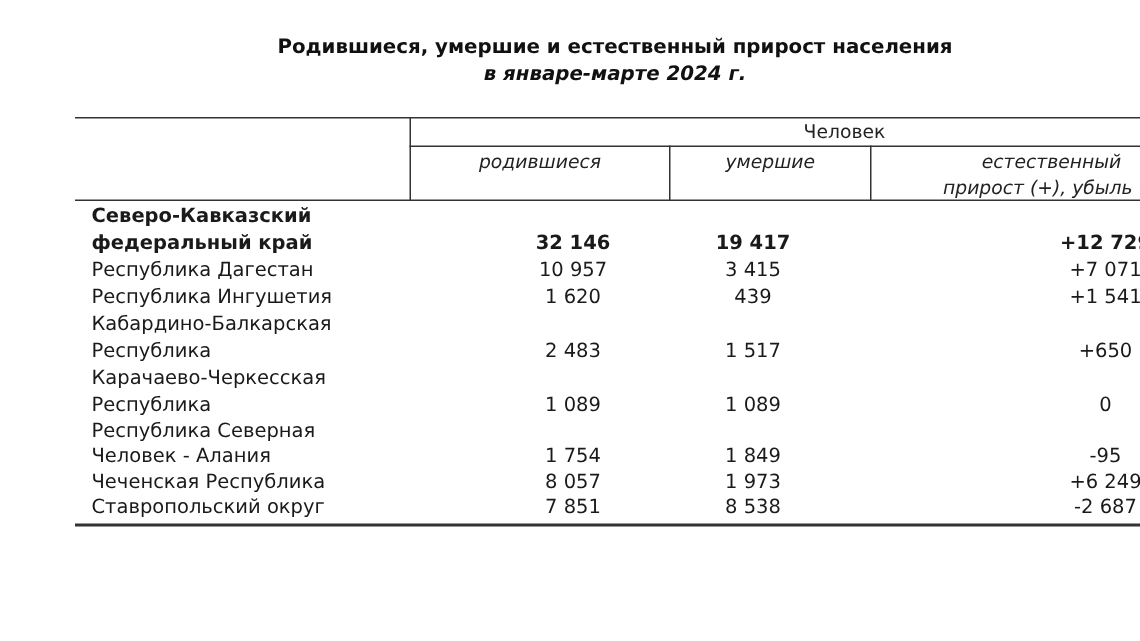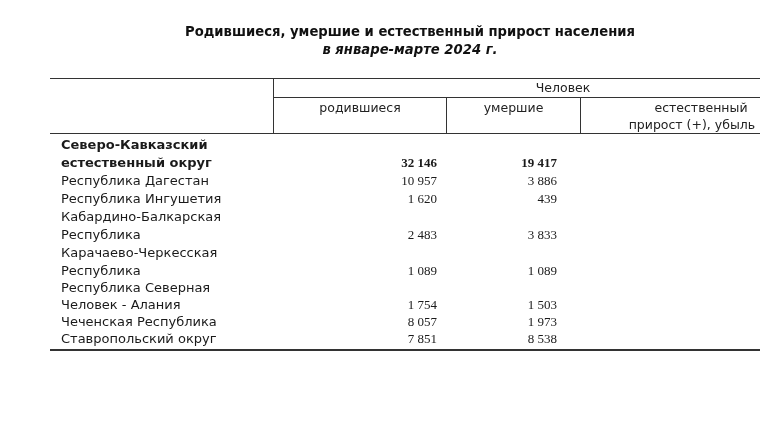--- a/index.html
+++ b/index.html
@@ -40,40 +40,40 @@
       background: #333;
     }
     .hdr {
       position: absolute;
       font-size: 12.5px;
       color: #222;
       text-align: center;
       line-height: 16px;
     }
     .hdr.it {
+      font-style: italic;
     }
     .row {
       position: absolute;
       left: 57px;
       height: 18px;
       font-size: 13px;
       line-height: 18px;
       color: #1a1a1a;
       white-space: nowrap;
     }
     .row .name {
       position: absolute;
       left: 4px;
       top: 0;
     }
     .row .num {
       position: absolute;
       top: 0;
-      text-align: right;
-      font-family: Liberation Serif, serif;
+      text-align: center;
     }
     .row .c1 { right: auto; left: 270px; width: 110px; }
     .row .c2 { left: 390px; width: 110px; }
     .row .c3 { left: 580px; width: 200px; }
     .bold { font-weight: bold; }
   </style>
 </head>
 <body>
 
 <div class="title">
@@ -92,67 +92,67 @@
 <div class="hdr" style="left:273px; top:80px; width:580px;">Человек</div>
 <div class="hdr it" style="left:274px; top:100px; width:172px;">родившиеся</div>
 <div class="hdr it" style="left:447px; top:100px; width:133px;">умершие</div>
 <div class="hdr it" style="left:581px; top:100px; width:240px;">естественный</div>
 <div class="hdr it" style="left:581px; top:117px; width:240px;">прирост (+), убыль (-)</div>
 
 <div class="row bold" style="top:136px;">
   <span class="name">Северо-Кавказский</span>
 </div>
 <div class="row bold" style="top:154px;">
-  <span class="name">естественный округ</span>
+  <span class="name">федеральный край</span>
   <span class="num c1">32 146</span>
   <span class="num c2">19 417</span>
   <span class="num c3">+12 729</span>
 </div>
 
 <div class="row" style="top:172px;">
   <span class="name">Республика Дагестан</span>
   <span class="num c1">10 957</span>
-  <span class="num c2">3 886</span>
+  <span class="num c2">3 415</span>
   <span class="num c3">+7 071</span>
 </div>
 
 <div class="row" style="top:190px;">
   <span class="name">Республика Ингушетия</span>
   <span class="num c1">1 620</span>
   <span class="num c2">439</span>
   <span class="num c3">+1 541</span>
 </div>
 
 <div class="row" style="top:208px;">
   <span class="name">Кабардино-Балкарская</span>
 </div>
 <div class="row" style="top:226px;">
   <span class="name">Республика</span>
   <span class="num c1">2 483</span>
-  <span class="num c2">3 833</span>
+  <span class="num c2">1 517</span>
   <span class="num c3">+650</span>
 </div>
 
 <div class="row" style="top:244px;">
   <span class="name">Карачаево-Черкесская</span>
 </div>
 <div class="row" style="top:262px;">
   <span class="name">Республика</span>
   <span class="num c1">1 089</span>
   <span class="num c2">1 089</span>
   <span class="num c3">0</span>
 </div>
 
 <div class="row" style="top:279px;">
   <span class="name">Республика Северная</span>
 </div>
 <div class="row" style="top:296px;">
   <span class="name">Человек - Алания</span>
   <span class="num c1">1 754</span>
-  <span class="num c2">1 503</span>
+  <span class="num c2">1 849</span>
   <span class="num c3">-95</span>
 </div>
 
 <div class="row" style="top:313px;">
   <span class="name">Чеченская Республика</span>
   <span class="num c1">8 057</span>
   <span class="num c2">1 973</span>
   <span class="num c3">+6 249</span>
 </div>
 

